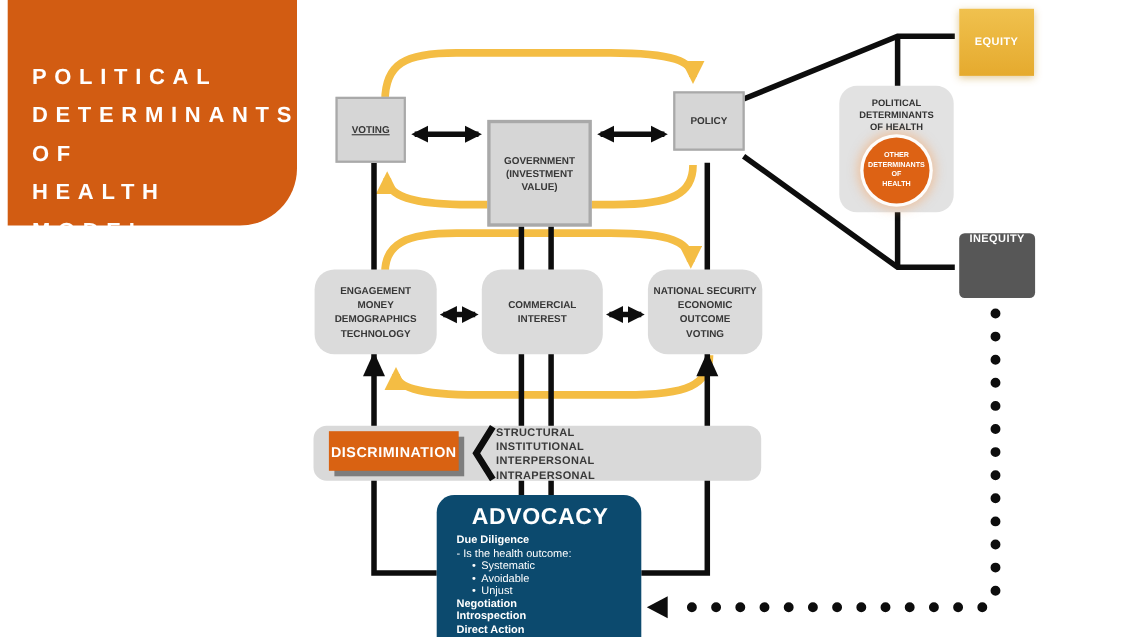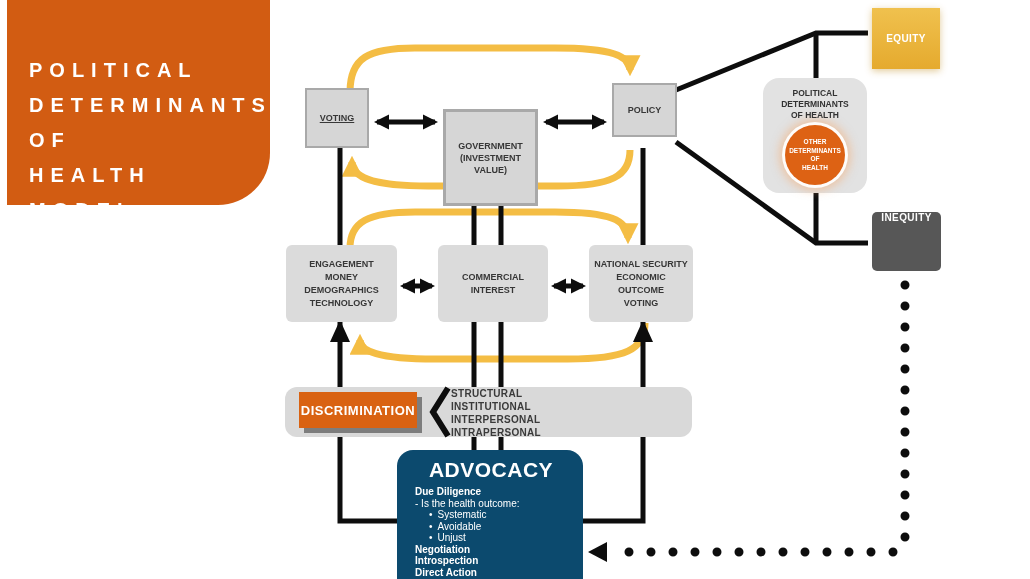--- a/index.html
+++ b/index.html
@@ -17,21 +17,21 @@
     color:#fff;font-weight:bold;font-size:20px;line-height:35px;
     letter-spacing:7px;padding:18px 0 0 22px;box-sizing:border-box;
   }
 
   
   .node{
     position:absolute;z-index:2;display:flex;align-items:center;justify-content:center;
     text-align:center;font-weight:bold;color:#373737;box-sizing:border-box;
   }
   .sq{background:#D6D6D6;border:2px solid #A9A9A9;font-size:9px;line-height:12px;}
-  .rd{background:#DBDBDB;border-radius:6px;font-size:9px;line-height:13px;}
+  .rd{background:#DBDBDB;border-radius:18px;font-size:9px;line-height:13px;}
 
   .voting-box     {left:305px;top:88px;width:64px;height:60px;text-decoration:underline;}
   .government-box {left:443px;top:69px;width:95px;height:97px;border-width:3px;margin-top:40px;}
   .policy-box     {left:612px;top:83px;width:65px;height:54px;}
   .engagement-box {left:286px;top:245px;width:111px;height:77px;}
   .commercial-box {left:438px;top:245px;width:110px;height:77px;}
   .national-box   {left:589px;top:245px;width:104px;height:77px;}
 
   
   .disc-bar{position:absolute;left:285px;top:387px;width:407px;height:50px;

